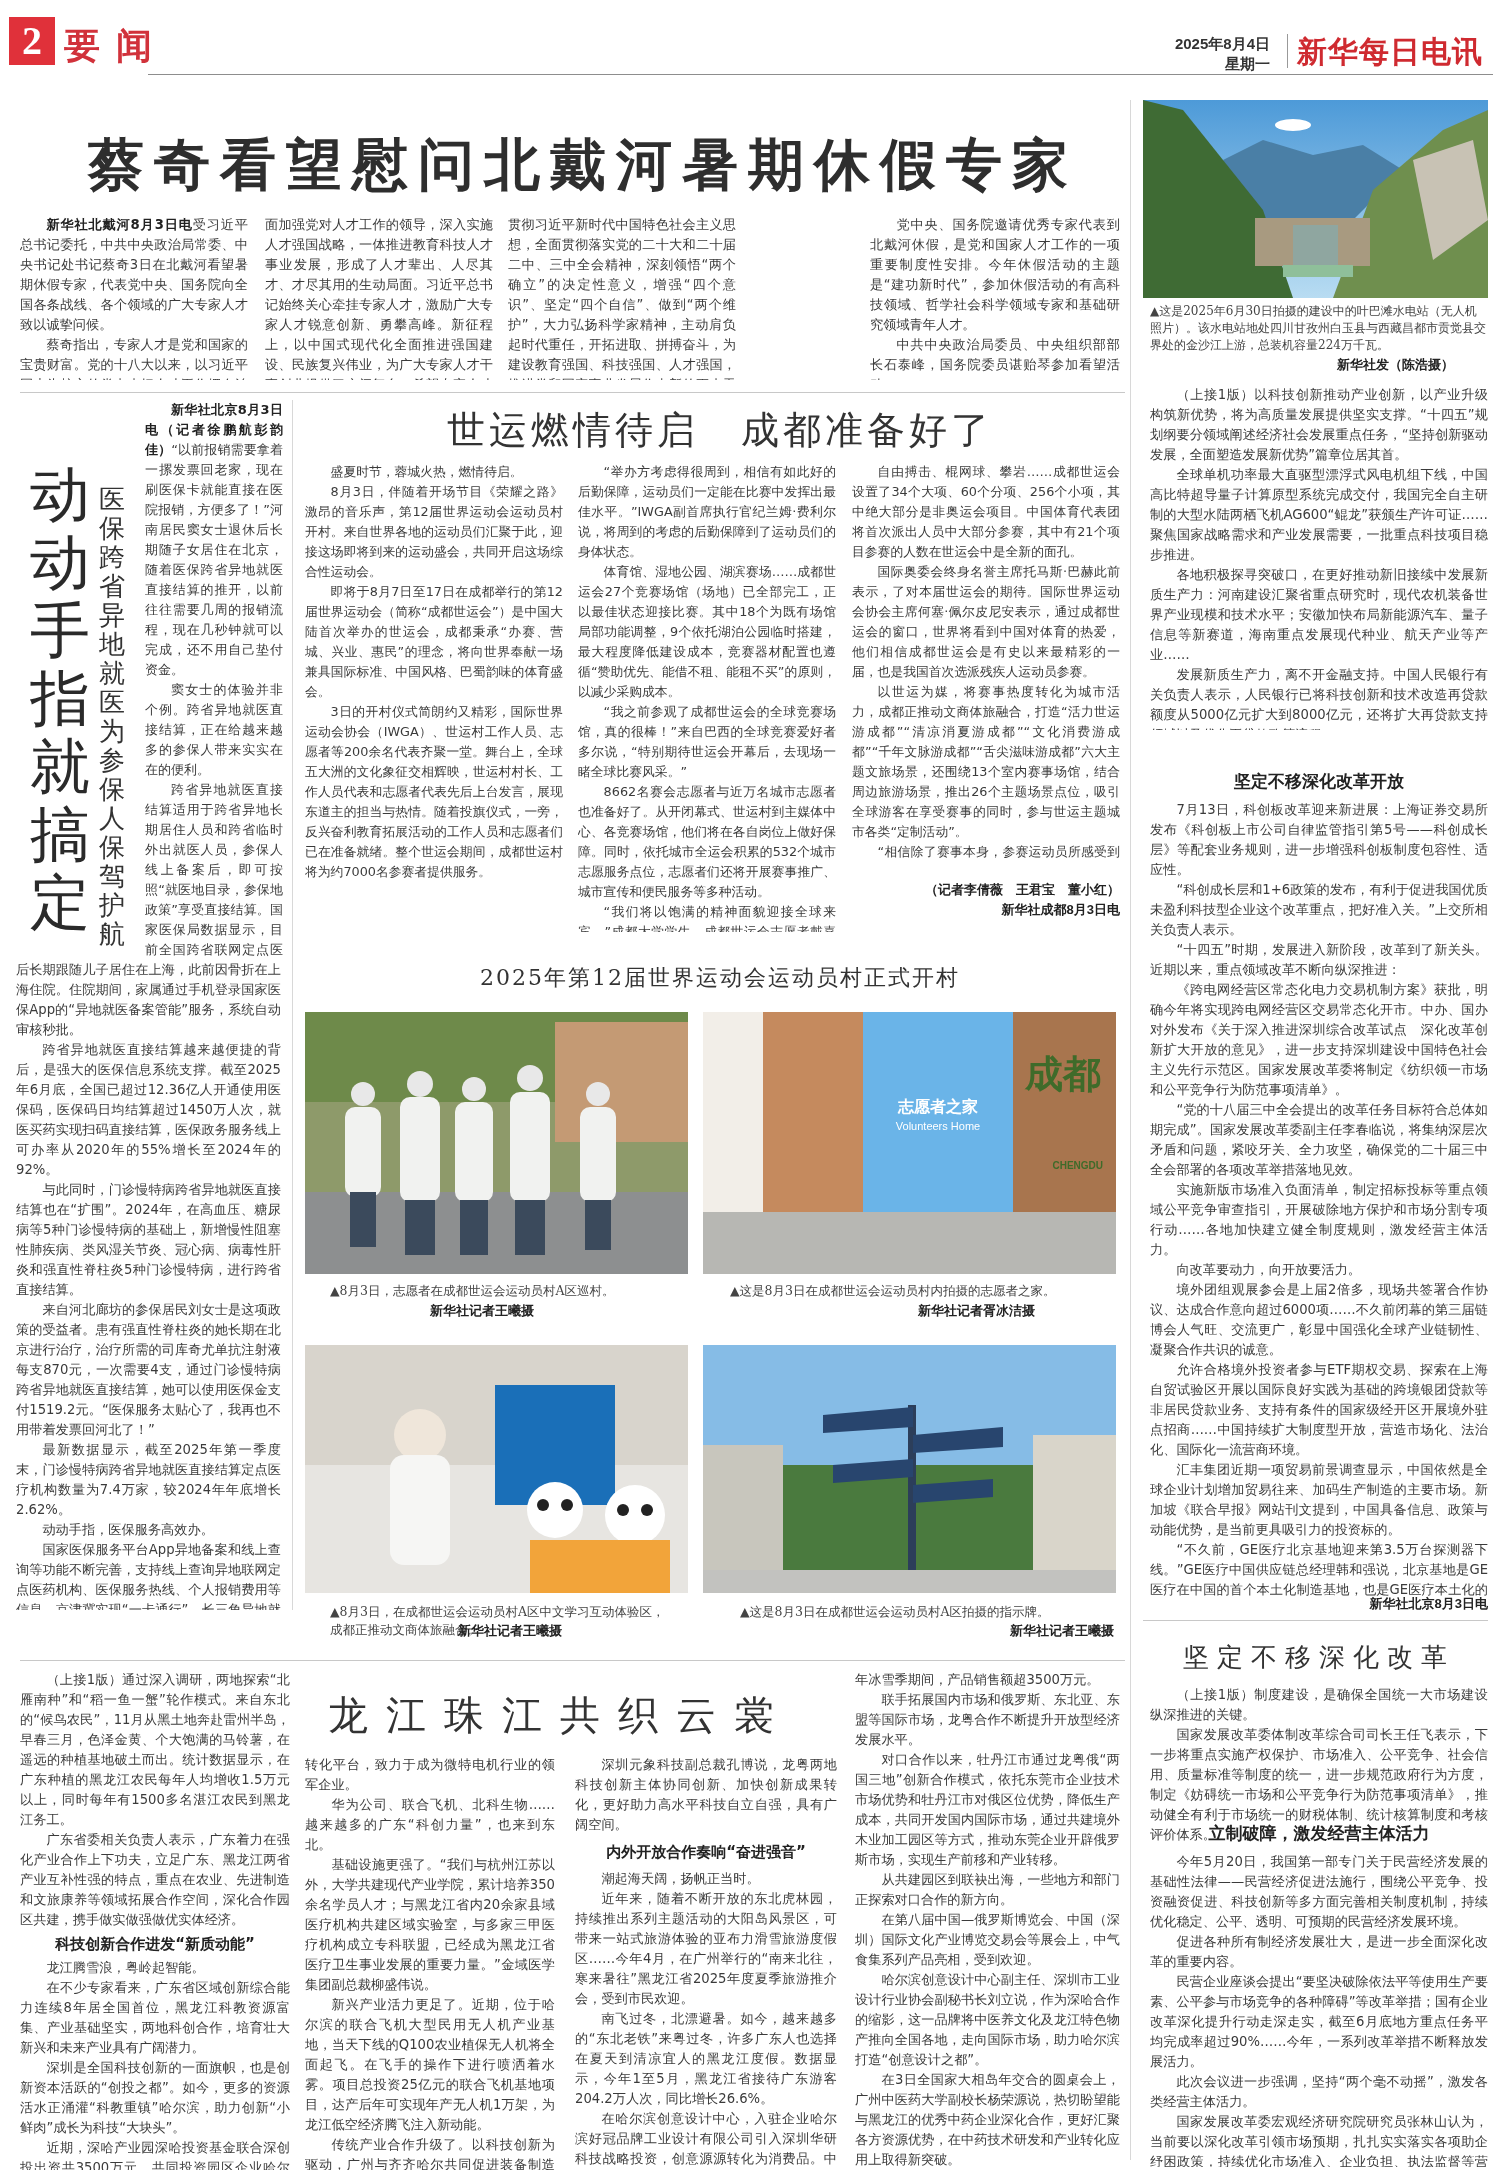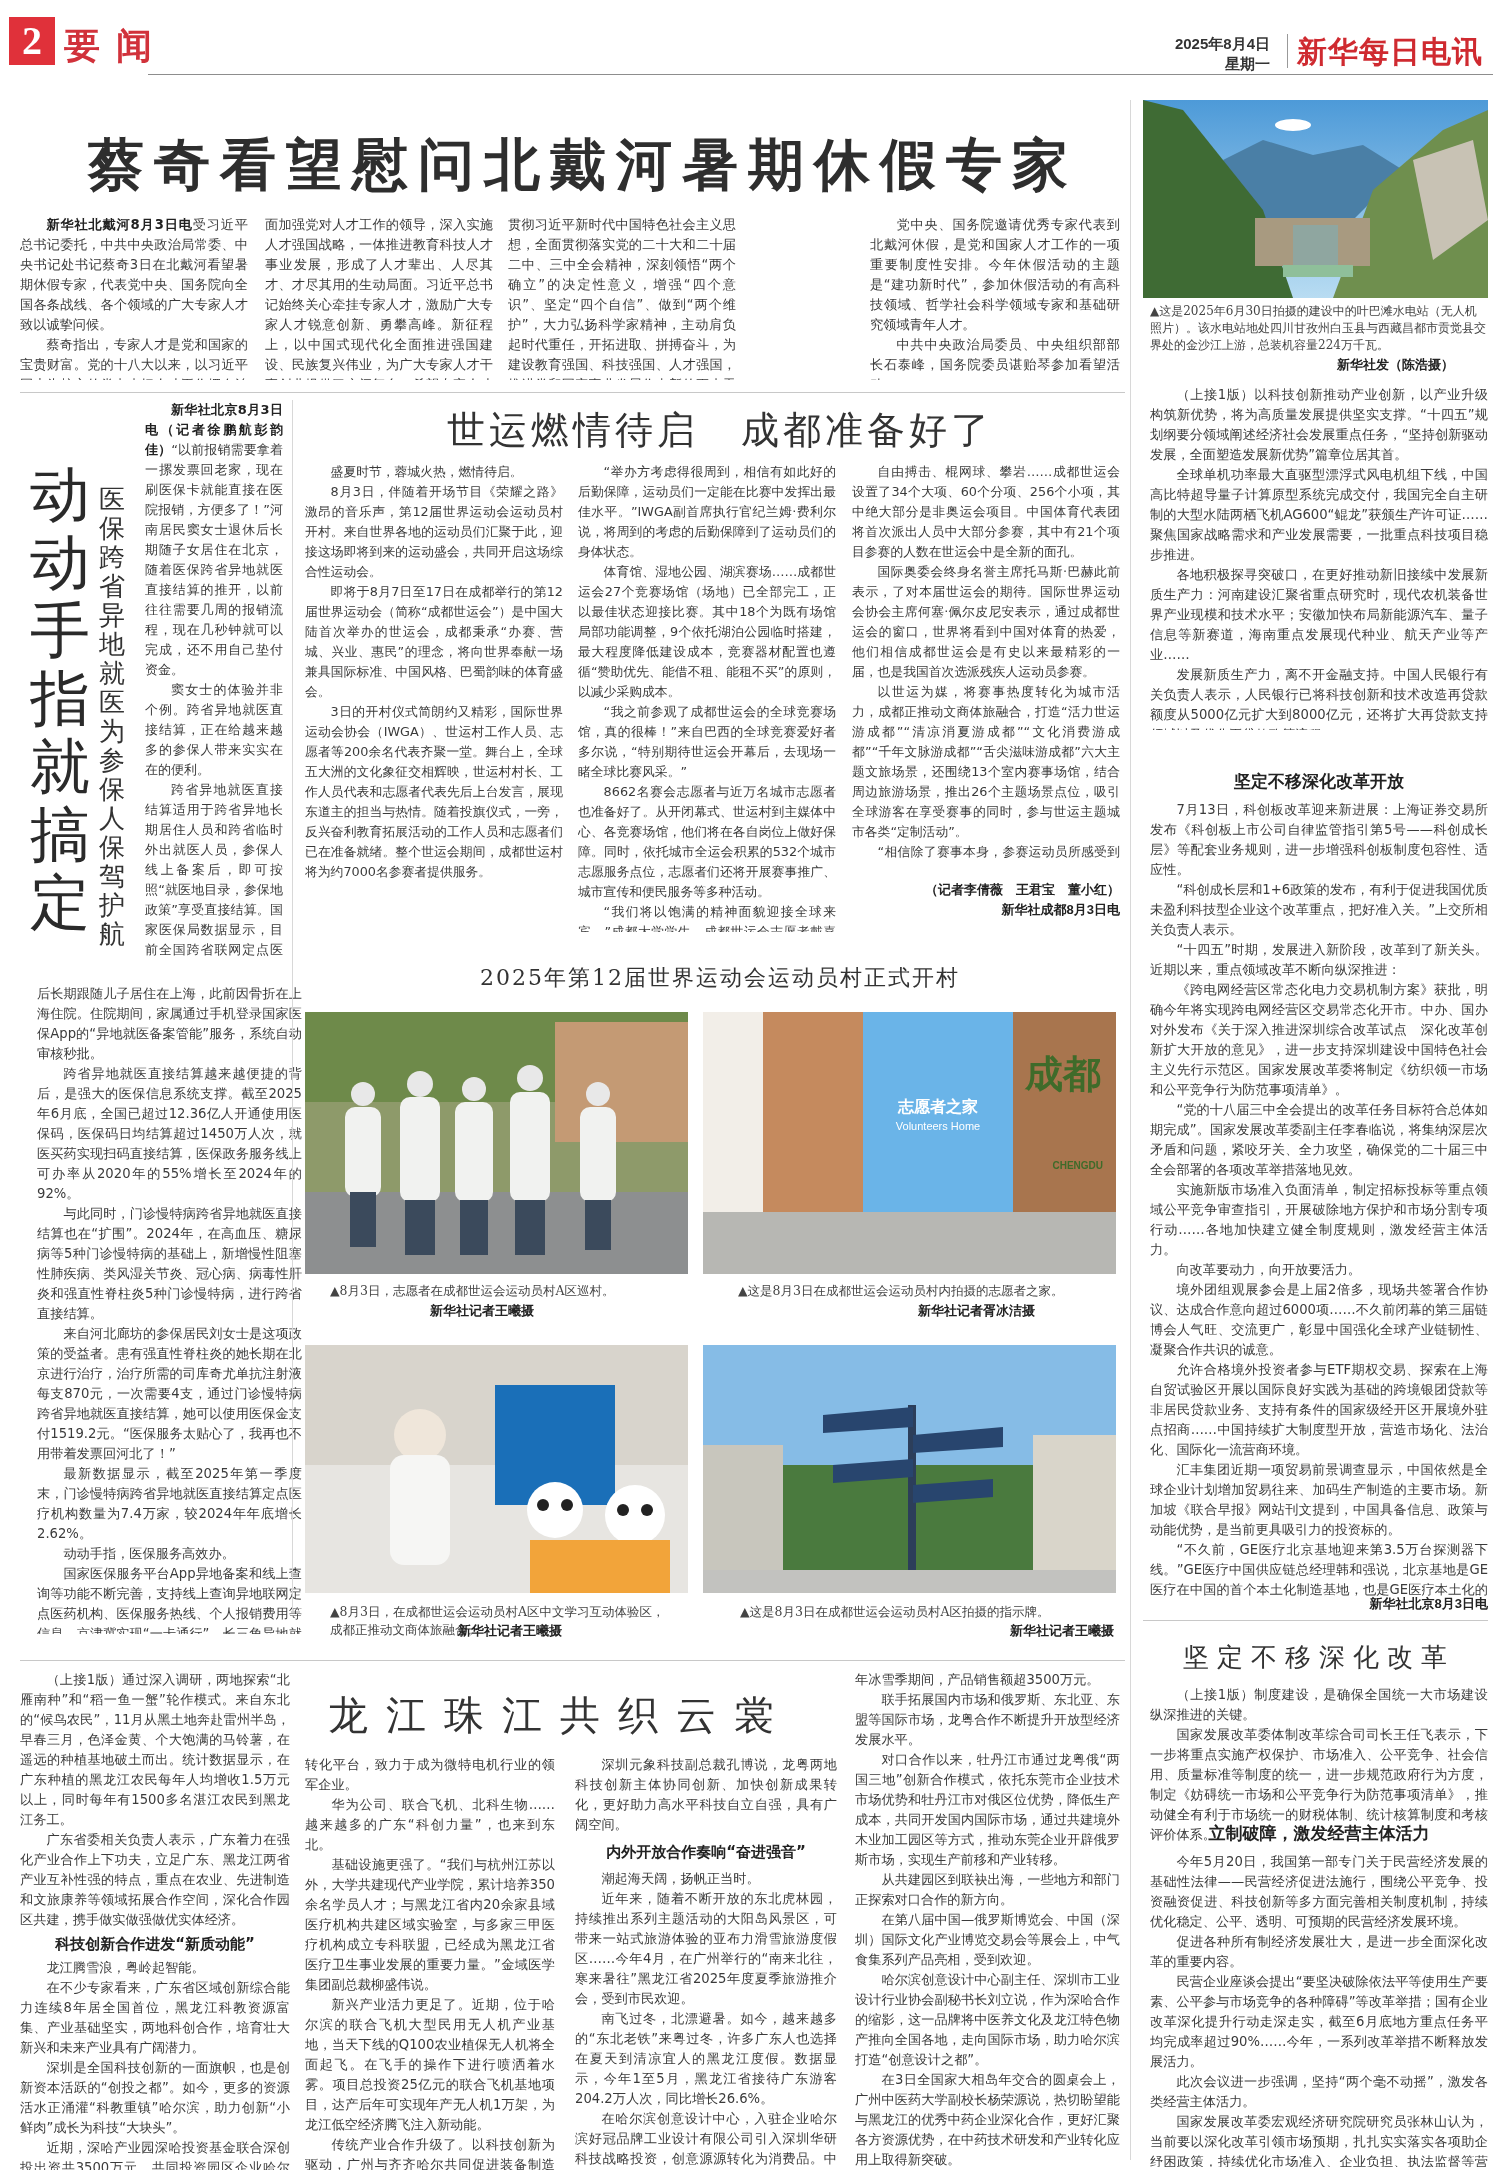--- a/index.html
+++ b/index.html
@@ -133,21 +133,21 @@
 
 <div class="abs vhead">动动手指就搞定</div>
 <div class="abs vsub">医保跨省异地就医为参保人保驾护航</div>
 
 <div class="col" style="left:145px; top:400px; width:138px; height:560px; font-size:13px;">
   <p><span class="lead">新华社北京8月3日电（记者徐鹏航彭韵佳）</span><span>“以前报销需要拿着一摞发票回老家，现在刷医保卡就能直接在医院报销，方便多了！”河南居民窦女士退休后长期随子女居住在北京，随着医保跨省异地就医直接结算的推开，以前往往需要几周的报销流程，现在几秒钟就可以完成，还不用自己垫付资金。</span></p>
   <p>窦女士的体验并非个例。跨省异地就医直接结算，正在给越来越多的参保人带来实实在在的便利。</p>
   <p>跨省异地就医直接结算适用于跨省异地长期居住人员和跨省临时外出就医人员，参保人线上备案后，即可按照“就医地目录，参保地政策”享受直接结算。国家医保局数据显示，目前全国跨省联网定点医药机构达64.4万家，“十四五”期间，跨省异地就医直接结算服务超5亿人次，减少群众垫付超5500亿元。</p>
 
 </div>
-<div class="col" style="left:37px; top:960px; width:265px; height:650px;margin-top:24px;">
+<div class="col" style="left:16px; top:960px; width:265px; height:650px;">
   <p style="text-indent:0">后长期跟随儿子居住在上海，此前因骨折在上海住院。住院期间，家属通过手机登录国家医保App的“异地就医备案管能”服务，系统自动审核秒批。</p>
   <p>跨省异地就医直接结算越来越便捷的背后，是强大的医保信息系统支撑。截至2025年6月底，全国已超过12.36亿人开通使用医保码，医保码日均结算超过1450万人次，就医买药实现扫码直接结算，医保政务服务线上可办率从2020年的55%增长至2024年的92%。</p>
   <p>与此同时，门诊慢特病跨省异地就医直接结算也在“扩围”。2024年，在高血压、糖尿病等5种门诊慢特病的基础上，新增慢性阻塞性肺疾病、类风湿关节炎、冠心病、病毒性肝炎和强直性脊柱炎5种门诊慢特病，进行跨省直接结算。</p>
   <p>来自河北廊坊的参保居民刘女士是这项政策的受益者。患有强直性脊柱炎的她长期在北京进行治疗，治疗所需的司库奇尤单抗注射液每支870元，一次需要4支，通过门诊慢特病跨省异地就医直接结算，她可以使用医保金支付1519.2元。“医保服务太贴心了，我再也不用带着发票回河北了！”</p>
   <p>最新数据显示，截至2025年第一季度末，门诊慢特病跨省异地就医直接结算定点医疗机构数量为7.4万家，较2024年年底增长2.62%。</p>
   <p>动动手指，医保服务高效办。</p>
   <p>国家医保服务平台App异地备案和线上查询等功能不断完善，支持线上查询异地联网定点医药机构、医保服务热线、个人报销费用等信息，京津冀实现“一卡通行”，长三角异地就医备案手续，即可享受医保待遇……更多探索正在进行，让老百姓异地就医更方便。</p>
 
 </div>
 
@@ -219,21 +219,21 @@
   <div style="position:absolute; left:0; top:0; width:60px; height:262px; background:#f2eee8;"></div>
   <div style="position:absolute; left:60px; top:0; width:100px; height:200px; background:#c58a5e;"></div>
   <div style="position:absolute; left:160px; top:0; width:150px; height:200px; background:#6ab4e8;"></div>
   <div style="position:absolute; left:310px; top:0; width:103px; height:200px; background:#a8754e;"></div>
   <div style="position:absolute; left:315px; top:40px; width:90px; font:bold 38px 'DejaVu Serif',serif; color:#3f6b2a; line-height:44px; text-align:center;">成都</div>
   <div style="position:absolute; left:320px; top:148px; width:80px; font:bold 10px 'Liberation Sans',sans-serif; color:#3f6b2a; text-align:right;">CHENGDU</div>
   <div style="position:absolute; left:165px; top:85px; width:140px; text-align:center; font:bold 16px 'DejaVu Sans',sans-serif; color:#fff;">志愿者之家</div>
   <div style="position:absolute; left:165px; top:108px; width:140px; text-align:center; font:11px 'Liberation Sans',sans-serif; color:#fff;">Volunteers Home</div>
   <div style="position:absolute; left:0; top:200px; width:413px; height:62px; background:#b7b7b3;"></div>
 </div>
-<div class="caption" style="left:730px; top:1282px;margin-left:8px;">▲这是8月3日在成都世运会运动员村内拍摄的志愿者之家。</div>
+<div class="caption" style="left:730px; top:1282px;">▲这是8月3日在成都世运会运动员村内拍摄的志愿者之家。</div>
 <div class="credit" style="left:918px; top:1302px;">新华社记者胥冰洁摄</div>
 
 <div class="photo" style="left:305px; top:1345px; width:383px; height:248px;">
   <svg width="383" height="248" viewBox="0 0 383 248">
     <rect width="383" height="248" fill="#e7e5e1"></rect>
     <rect x="0" y="0" width="383" height="120" fill="#d8d4cc"></rect>
     <rect x="190" y="40" width="120" height="120" fill="#1a6fb8"></rect>
     <circle cx="115" cy="90" r="26" fill="#efe6da"></circle>
     <rect x="85" y="110" width="60" height="110" rx="14" fill="#f6f6f4"></rect>
     <circle cx="250" cy="165" r="28" fill="#fff"></circle>

